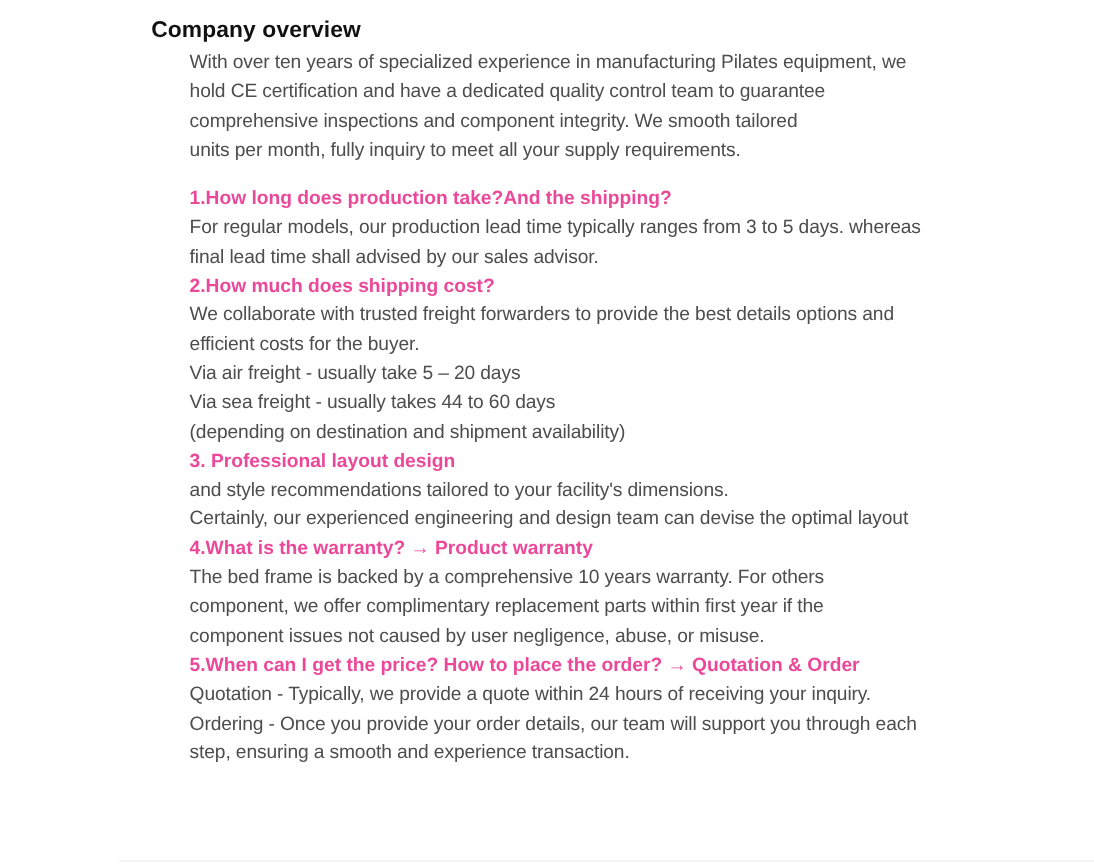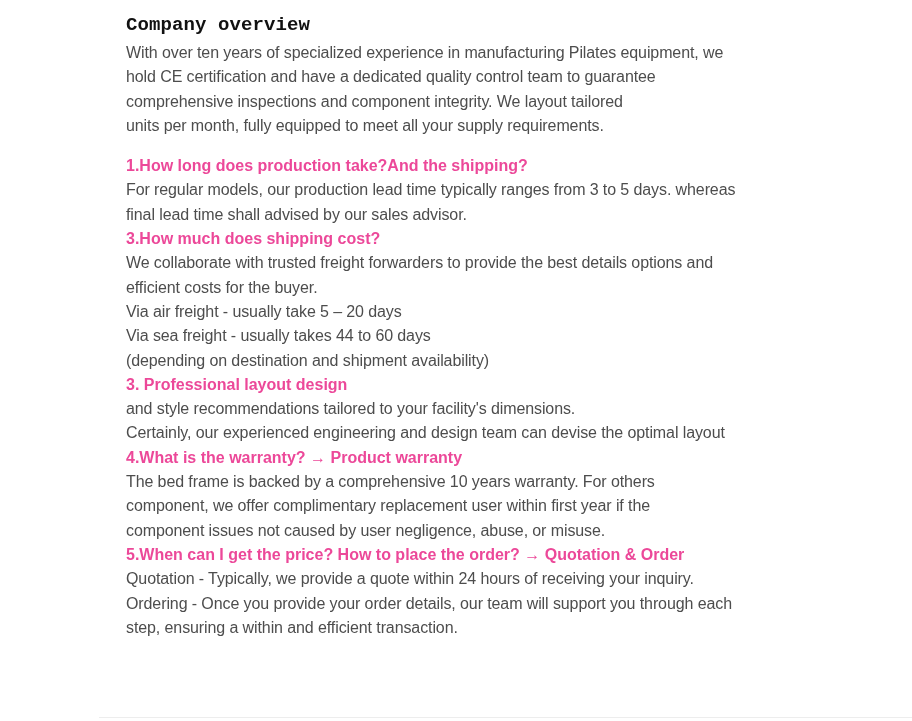--- a/index.html
+++ b/index.html
@@ -16,31 +16,31 @@
     top: 14px;
     width: 760px;
   }
   .section-title {
     font-size: 19px;
     line-height: 23px;
     font-weight: 700;
     color: #111111;
     letter-spacing: 0.1px;
     margin-bottom: 4px;
-    font-family: Liberation Mono, monospace;
   }
   .overview-para {
     margin-bottom: 16px;
   }
   .ln {
     font-size: 16px;
     line-height: 24.3px;
     color: #4d4d4d;
     letter-spacing: -0.1px;
     white-space: nowrap;
+    margin-left: 32px;
   }
   .ln.q {
     font-weight: 700;
     color: #ec4899;
     letter-spacing: 0;
   }
   .bottom-divider {
     position: absolute;
     left: 99px;
     right: 0;
@@ -52,42 +52,42 @@
 </head>
 <body>
 
 <div class="content">
 
   <div class="section-title">Company overview</div>
 
   <div class="overview-para">
     <div class="ln">With over ten years of specialized experience in manufacturing Pilates equipment, we</div>
     <div class="ln">hold CE certification and have a dedicated quality control team to guarantee</div>
-    <div class="ln">comprehensive inspections and component integrity. We layout tailored</div>
-    <div class="ln">units per month, fully equipped to meet all your supply requirements.</div>
+    <div class="ln">comprehensive inspections and component integrity. We smooth tailored</div>
+    <div class="ln">units per month, fully inquiry to meet all your supply requirements.</div>
   </div>
 
   <div class="faq-block">
     <div class="ln q">1.How long does production take?And the shipping?</div>
     <div class="ln">For regular models, our production lead time typically ranges from 3 to 5 days. whereas</div>
     <div class="ln">final lead time shall advised by our sales advisor.</div>
-    <div class="ln q">3.How much does shipping cost?</div>
+    <div class="ln q">2.How much does shipping cost?</div>
     <div class="ln">We collaborate with trusted freight forwarders to provide the best details options and</div>
     <div class="ln">efficient costs for the buyer.</div>
     <div class="ln">Via air freight - usually take 5 – 20 days</div>
     <div class="ln">Via sea freight - usually takes 44 to 60 days</div>
     <div class="ln">(depending on destination and shipment availability)</div>
     <div class="ln q">3. Professional layout design</div>
     <div class="ln">and style recommendations tailored to your facility's dimensions.</div>
     <div class="ln">Certainly, our experienced engineering and design team can devise the optimal layout</div>
     <div class="ln q">4.What is the warranty? → Product warranty</div>
     <div class="ln">The bed frame is backed by a comprehensive 10 years warranty. For others</div>
-    <div class="ln">component, we offer complimentary replacement user within first year if the</div>
+    <div class="ln">component, we offer complimentary replacement parts within first year if the</div>
     <div class="ln">component issues not caused by user negligence, abuse, or misuse.</div>
     <div class="ln q">5.When can I get the price? How to place the order? → Quotation &amp; Order</div>
     <div class="ln">Quotation - Typically, we provide a quote within 24 hours of receiving your inquiry.</div>
     <div class="ln">Ordering - Once you provide your order details, our team will support you through each</div>
-    <div class="ln">step, ensuring a within and efficient transaction.</div>
+    <div class="ln">step, ensuring a smooth and experience transaction.</div>
   </div>
 
 </div>
 
 <div class="bottom-divider"></div>
 
 </body></html>

